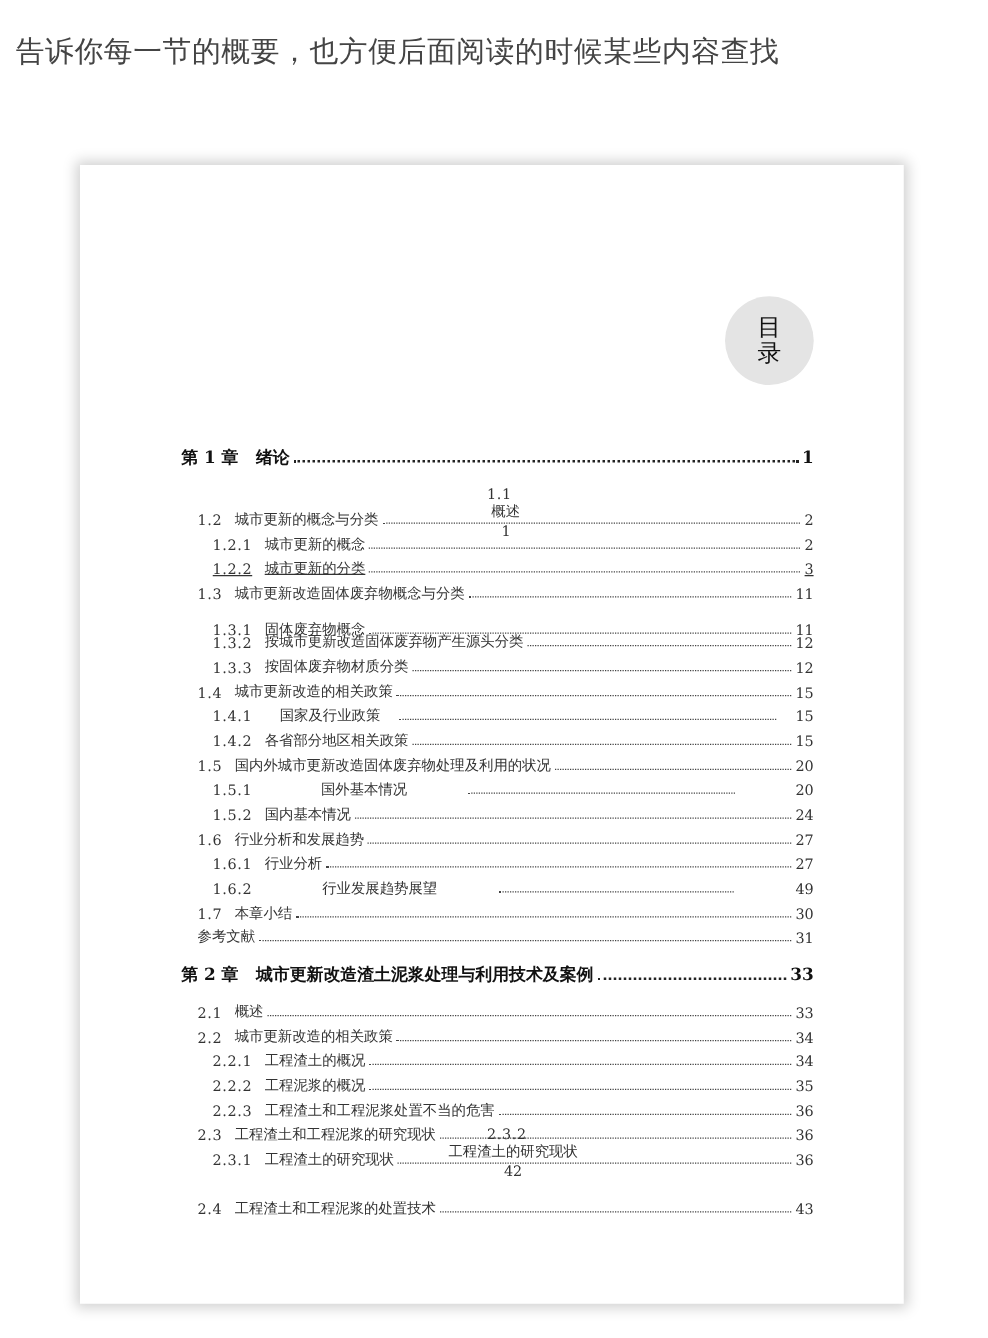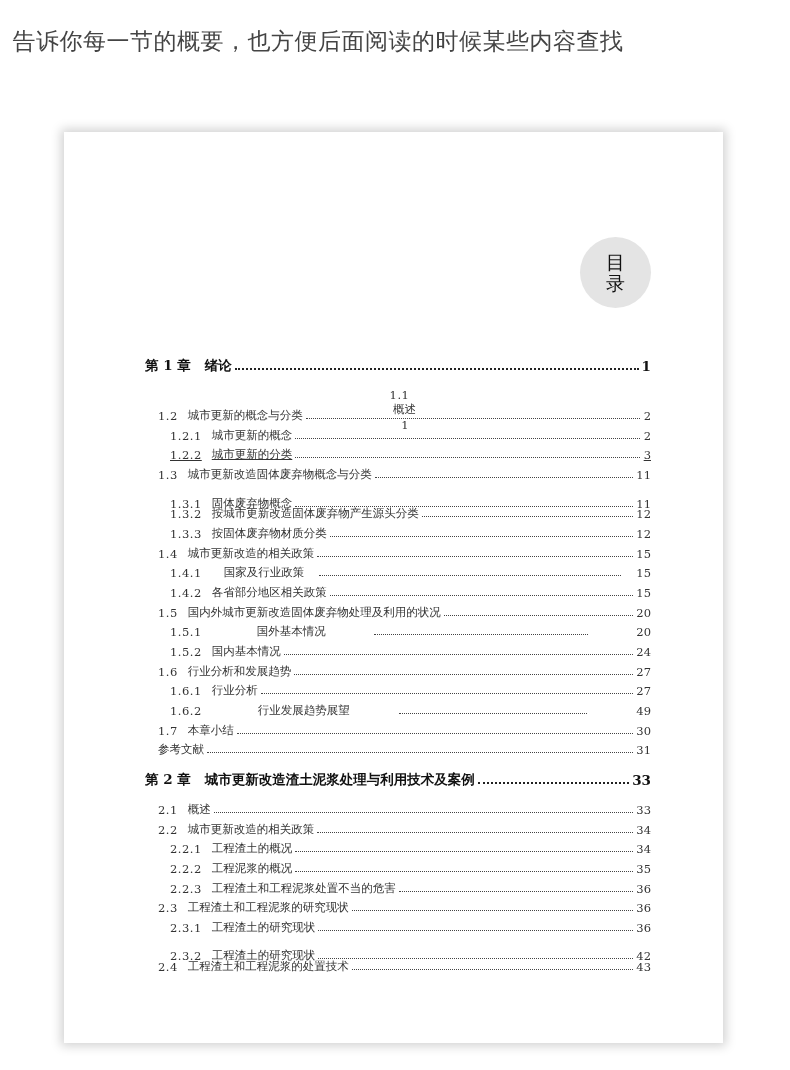--- a/index.html
+++ b/index.html
@@ -221,21 +221,21 @@
       <span class="title">工程渣土和工程泥浆的研究现状</span>
       <span class="dots"></span>
       <span class="page-no">36</span>
     </div>
     <div class="row lvl2" style="top: 920px;">
       <span class="num">2.3.1</span>
       <span class="title">工程渣土的研究现状</span>
       <span class="dots"></span>
       <span class="page-no">36</span>
     </div>
-    <div class="row lvl2" style="top: 948px;">
+    <div class="row lvl2" style="top: 900px; flex-direction: column;">
       <span class="num">2.3.2</span>
       <span class="title">工程渣土的研究现状</span>
       <span class="dots"></span>
       <span class="page-no">42</span>
     </div>
     <div class="row lvl1" style="top: 959px;">
       <span class="num">2.4</span>
       <span class="title">工程渣土和工程泥浆的处置技术</span>
       <span class="dots"></span>
       <span class="page-no">43</span>

